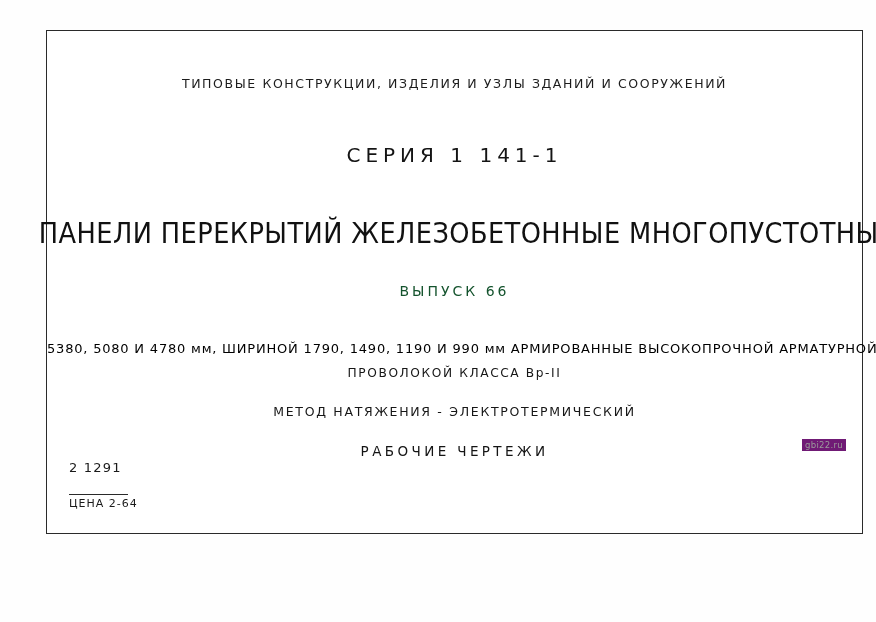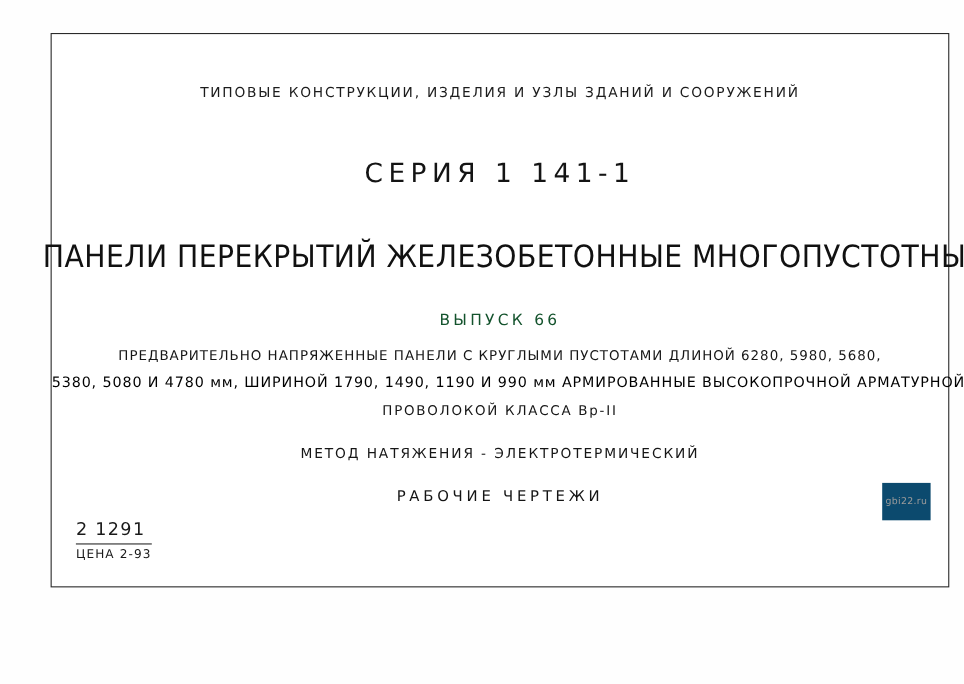--- a/index.html
+++ b/index.html
@@ -49,21 +49,21 @@
     top: 45px;
     font-size: 12.5px;
     letter-spacing: 1.6px;
     font-family: "DejaVu Sans", sans-serif;
     font-weight: 400;
     color: #1c1c1c;
   }
 
   .series {
     top: 112px;
-    font-size: 24px;
+    font-size: 20px;
     letter-spacing: 5px;
     font-weight: 400;
     color: #141414;
   }
 
   .maintitle {
     top: 186px;
     font-size: 28px;
     letter-spacing: 0.4px;
     font-weight: 400;
@@ -113,72 +113,71 @@
   }
 
   .code-block {
     position: absolute;
     left: 22px;
     bottom: 22px;
     text-align: left;
     line-height: 1.25;
   }
   .code-num {
-    font-size: 16px;
+    font-size: 13px;
     letter-spacing: 1.2px;
     border-bottom: 1px solid #2a2a2a;
     display: inline-block;
-    padding-bottom: 3px;
+    padding-bottom: 18px;
     padding-right: 6px;
   }
   .code-price {
     font-size: 11px;
     letter-spacing: 1px;
     margin-top: 2px;
   }
 
   .watermark {
     position: absolute;
     right: 16px;
     top: 408px;
     font-size: 8.5px;
     color: #9b9b9b;
-    background: #0c4a6e;
-    padding: 12px 3px;
+    background: #701a75;
+    padding: 1px 3px;
     letter-spacing: 0.3px;
     font-family: "DejaVu Sans", sans-serif;
   }
 </style>
 </head>
 <body>
 
 <div class="page">
   <div class="frame">
     <div class="inner">
 
       <div class="line subtitle-top">ТИПОВЫЕ КОНСТРУКЦИИ, ИЗДЕЛИЯ И УЗЛЫ ЗДАНИЙ И СООРУЖЕНИЙ</div>
 
       <div class="line series">СЕРИЯ 1 141-1</div>
 
       <div class="line maintitle">ПАНЕЛИ ПЕРЕКРЫТИЙ ЖЕЛЕЗОБЕТОННЫЕ МНОГОПУСТОТНЫЕ</div>
 
       <div class="line issue">ВЫПУСК 66</div>
 
-      <div class="line desc1">ПРЕДВАРИТЕЛЬНО НАПРЯЖЕННЫЕ ПАНЕЛИ С КРУГЛЫМИ ПУСТОТАМИ ДЛИНОЙ 6280, 5980, 5680,</div>
 
       <div class="line desc2">5380, 5080 И 4780 мм, ШИРИНОЙ 1790, 1490, 1190 И 990 мм АРМИРОВАННЫЕ ВЫСОКОПРОЧНОЙ АРМАТУРНОЙ</div>
 
       <div class="line desc3">ПРОВОЛОКОЙ КЛАССА Вр-II</div>
 
       <div class="line drawings">РАБОЧИЕ ЧЕРТЕЖИ</div>
 
       <div class="line method">МЕТОД НАТЯЖЕНИЯ - ЭЛЕКТРОТЕРМИЧЕСКИЙ</div>
 
       <div class="code-block">
         <div class="code-num">2 1291</div>
-        <div class="code-price">ЦЕНА 2-93</div>
+        <div class="code-price">ЦЕНА 2-64</div>
       </div>
 
       <div class="watermark">gbi22.ru</div>
 
     </div>
   </div>
 </div>
 
 </body></html>

